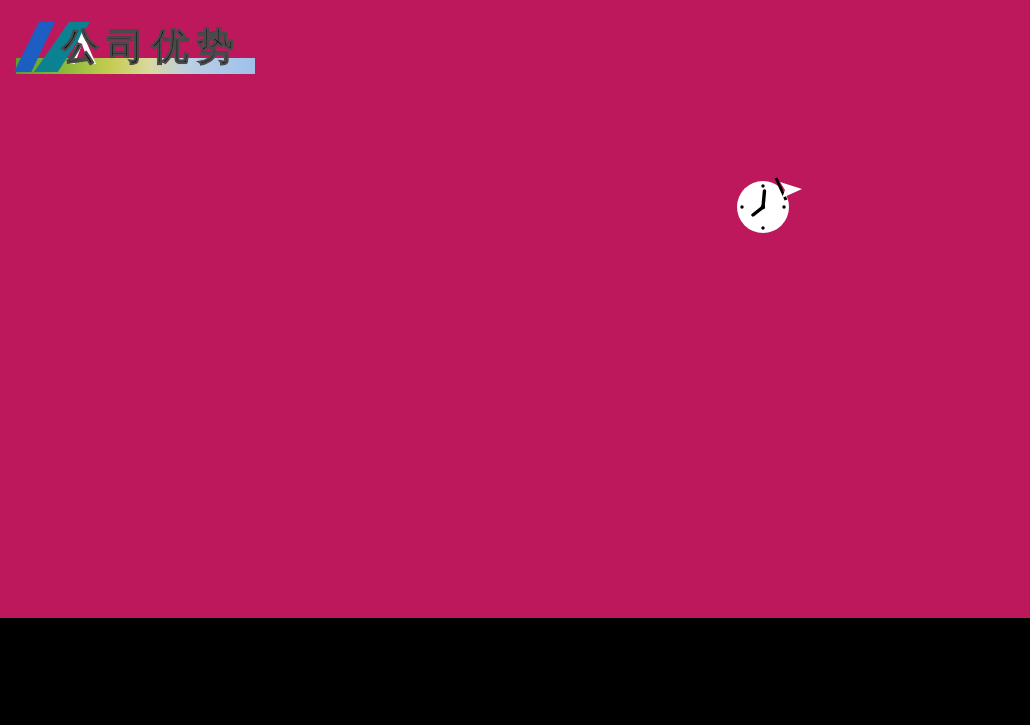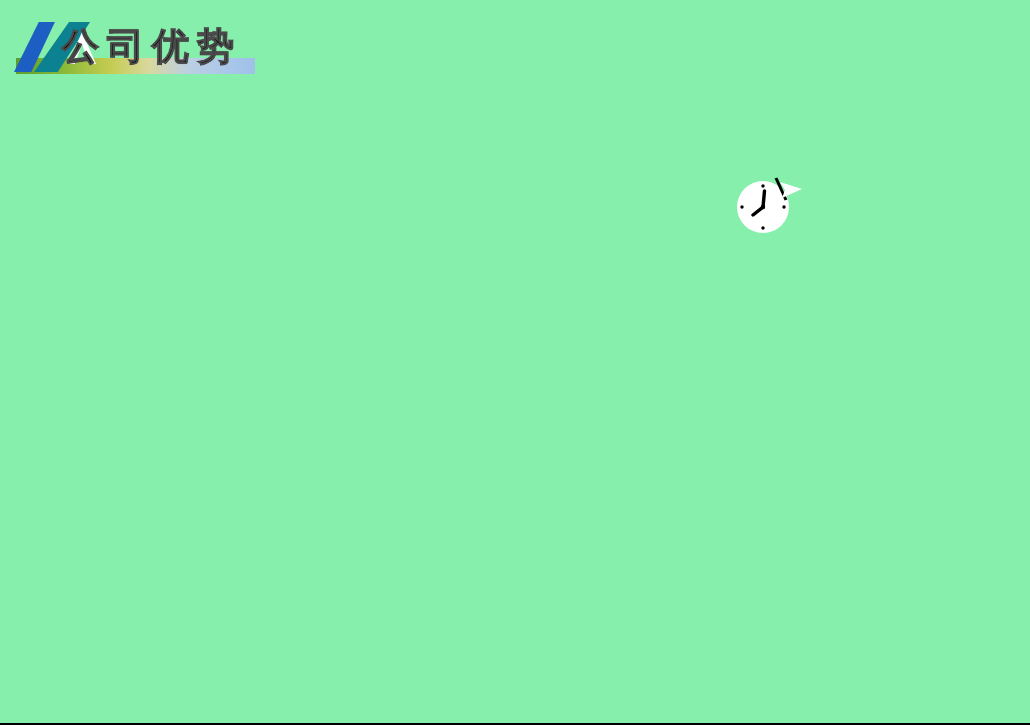--- a/index.html
+++ b/index.html
@@ -3,22 +3,22 @@
 <meta charset="utf-8">
 <style>
   html, body {
     margin: 0;
     padding: 0;
     background: #000;
   }
   .slide {
     position: relative;
     width: 1030px;
-    height: 723px;
-    background: #86efac;
+    height: 618px;
+    background: #be185d;
     overflow: hidden;
     font-family: "Liberation Sans", sans-serif;
   }
   
   .title-underline {
     position: absolute;
     left: 16px;
     top: 58px;
     width: 239px;
     height: 16px;

